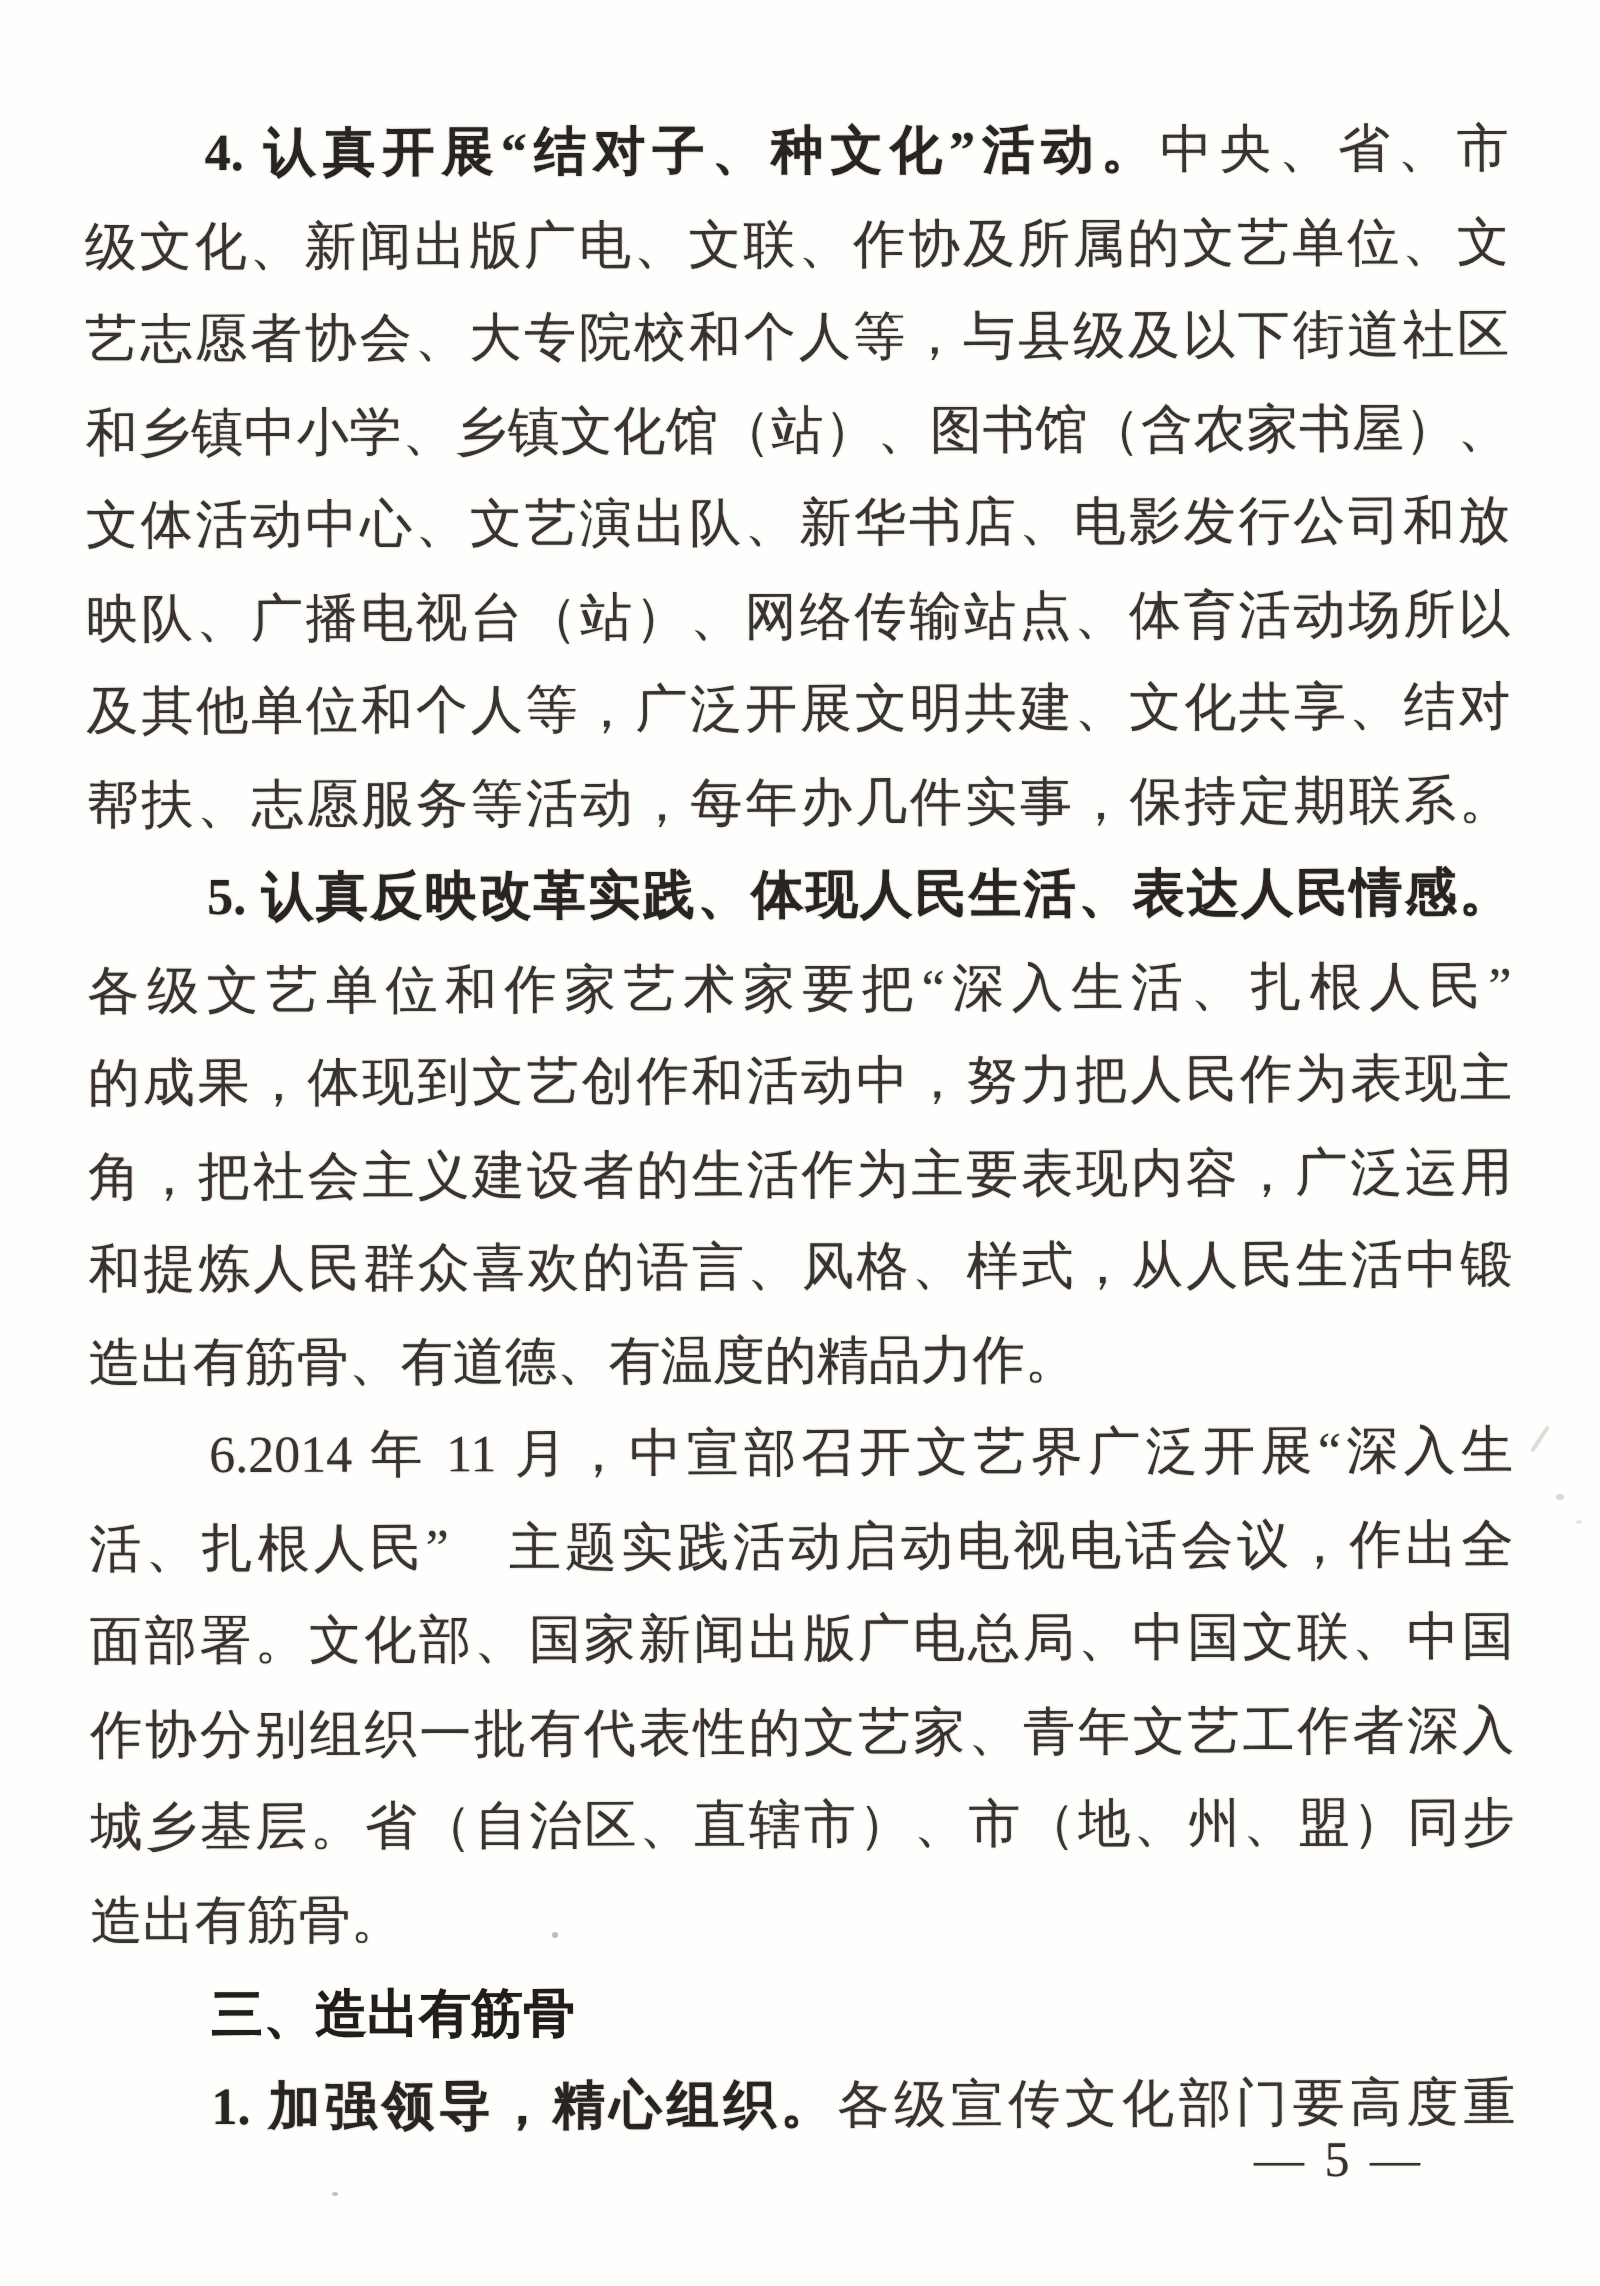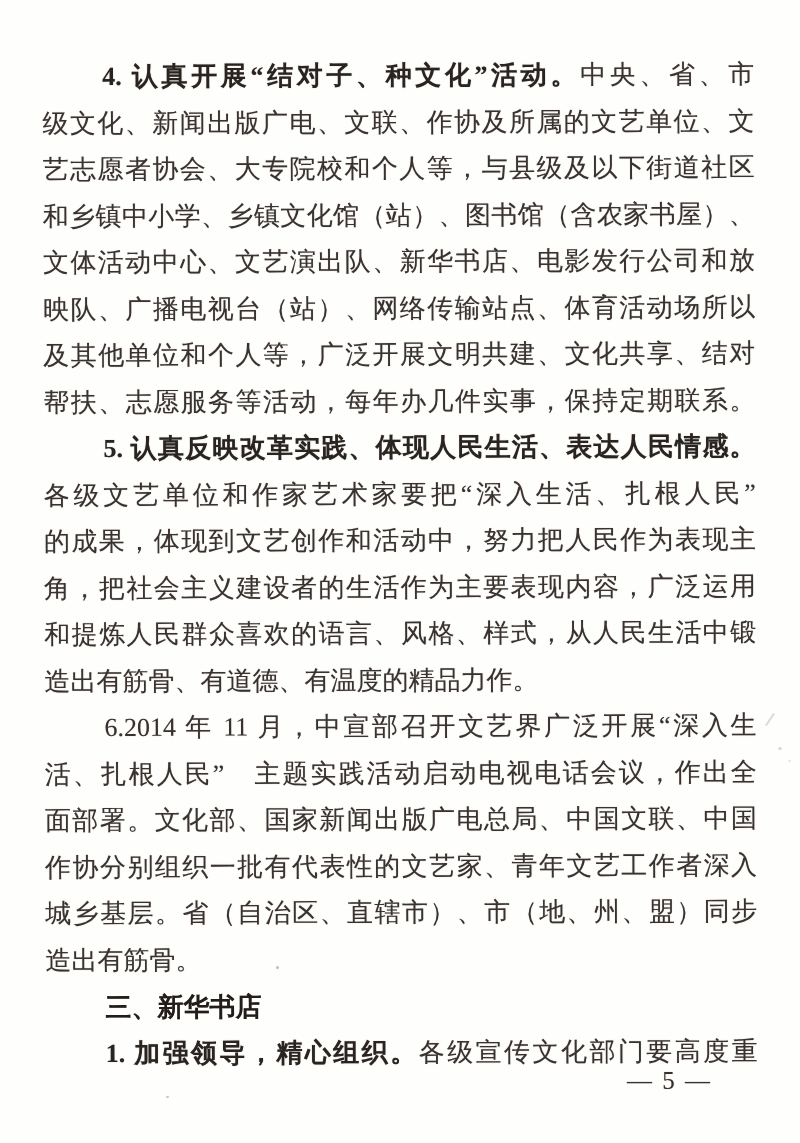--- a/index.html
+++ b/index.html
@@ -113,21 +113,21 @@
       <div class="line jfy"><span>的成果，体现到文艺创作和活动中，努力把人民作为表现主</span></div>
       <div class="line jfy"><span>角，把社会主义建设者的生活作为主要表现内容，广泛运用</span></div>
       <div class="line jfy"><span>和提炼人民群众喜欢的语言、风格、样式，从人民生活中锻</span></div>
       <div class="line"><span>造出有筋骨、有道德、有温度的精品力作。</span></div>
       <div class="line indent jfy"><span>6.2014 年 11 月，中宣部召开文艺界广泛开展“深入生</span></div>
       <div class="line jfy"><span>活、扎根人民”　主题实践活动启动电视电话会议，作出全</span></div>
       <div class="line jfy"><span>面部署。文化部、国家新闻出版广电总局、中国文联、中国</span></div>
       <div class="line jfy"><span>作协分别组织一批有代表性的文艺家、青年文艺工作者深入</span></div>
       <div class="line jfy"><span>城乡基层。省（自治区、直辖市）、市（地、州、盟）同步</span></div>
       <div class="line"><span>造出有筋骨。</span></div>
-      <div class="line indent heading"><span>三、新华书店</span></div>
+      <div class="line indent heading"><span>三、造出有筋骨</span></div>
       <div class="line indent jfy"><b>1. 加强领导，精心组织。</b><span>各级宣传文化部门要高度重</span></div>
     </div>
   <div class="pagenum">— 5 —</div>
   <div class="speck speck-1"></div>
   <div class="speck speck-2"></div>
   <div class="smudge-1"></div>
   <div class="smudge-2"></div>
   <div class="smudge-3"></div>
 </div>
 

